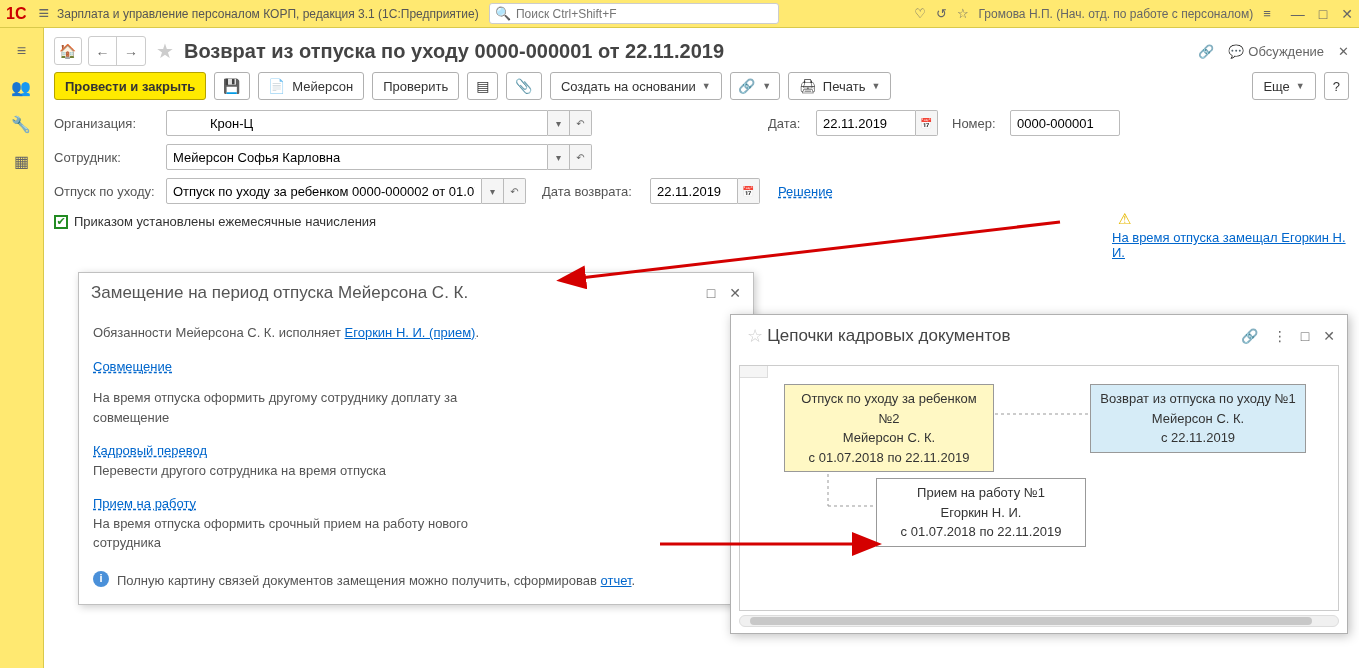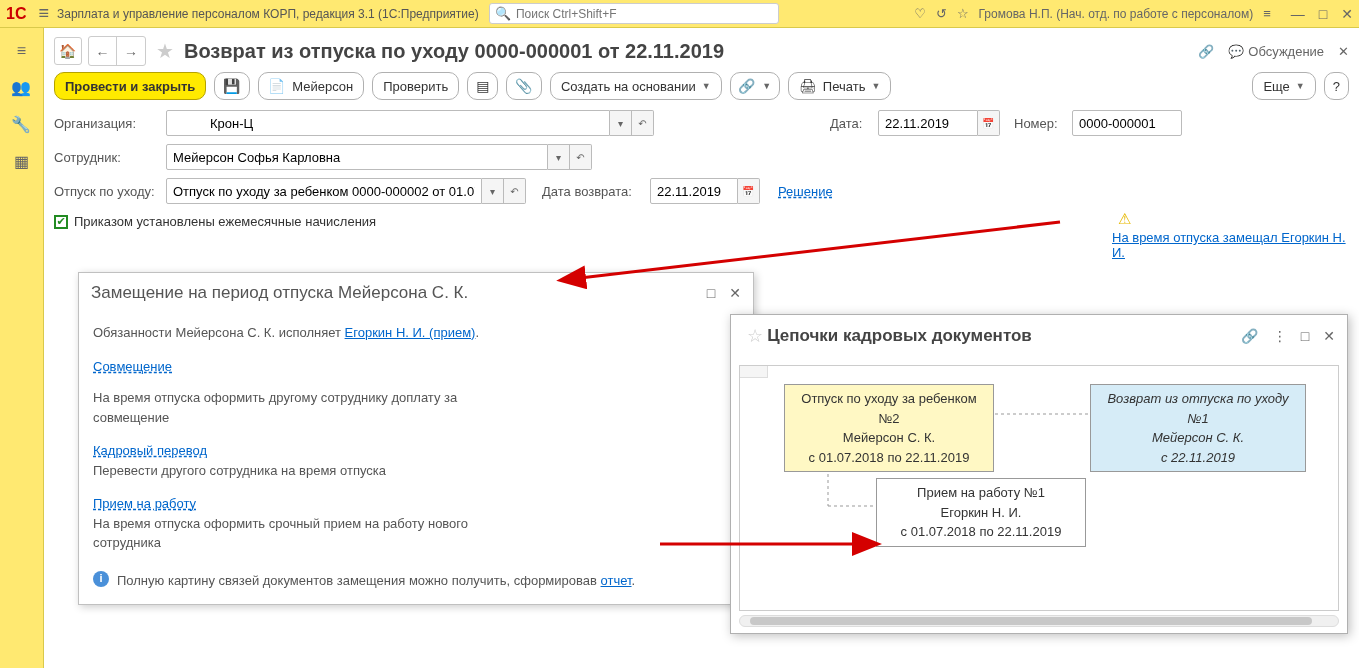--- a/index.html
+++ b/index.html
@@ -29,21 +29,21 @@
 .nav-btn { width: 28px; height: 28px; border: 1px solid #ccc; background: #fff; display: flex; align-items: center; justify-content: center; font-size: 14px; color: #666; border-radius: 3px; }
 .nav-group { display: flex; border: 1px solid #ccc; border-radius: 3px; }
 .nav-group .half { width: 28px; height: 28px; display: flex; align-items: center; justify-content: center; font-size: 14px; color: #666; }
 .nav-group .half:first-child { border-right: 1px solid #ccc; }
 .star { color: #ccc; font-size: 20px; margin: 0 4px; }
 .page-title { font-size: 20px; font-weight: bold; color: #444; text-align: right; }
 .header-right { margin-left: auto; display: flex; align-items: center; gap: 14px; color: #666; }
 
 
 .toolbar { display: flex; align-items: center; gap: 8px; margin-bottom: 10px; }
-.btn { height: 28px; border: 1px solid #b0b0b0; background: #fff; border-radius: 10px; padding: 0 10px; display: inline-flex; align-items: center; gap: 6px; font-size: 13px; color: #333; cursor: pointer; }
+.btn { height: 28px; border: 1px solid #b0b0b0; background: #fff; border-radius: 3px; padding: 0 10px; display: inline-flex; align-items: center; gap: 6px; font-size: 13px; color: #333; cursor: pointer; }
 .btn.primary { background: #ffea00; border-color: #b5a200; font-weight: bold; }
 .btn.icon-only { padding: 0 8px; }
 .btn .caret { font-size: 9px; color: #666; }
 .icn { font-size: 14px; }
 .toolbar .right-tb { margin-left: auto; display: flex; gap: 8px; }
 
 
 .form-row { display: flex; align-items: center; gap: 8px; margin-bottom: 8px; }
 .lbl { color: #555; font-size: 13px; min-width: 104px; }
 .field { display: flex; height: 26px; }
@@ -66,27 +66,27 @@
 .popup1 .hdr .winc { margin-left: auto; display: flex; gap: 14px; color: #666; font-size: 14px; }
 .popup1 .body { padding: 10px 14px 14px; font-size: 13px; color: #555; line-height: 1.5; }
 .popup1 .body .sect { margin-top: 14px; }
 .popup1 .body .info-row { display: flex; gap: 8px; margin-top: 18px; align-items: flex-start; }
 .info-ico { width: 16px; height: 16px; border-radius: 50%; background: #4a90d9; color: #fff; display: flex; align-items: center; justify-content: center; font-size: 11px; font-weight: bold; flex-shrink: 0; }
 
 
 .popup2 { position: absolute; left: 730px; top: 314px; width: 618px; height: 320px; background: #fff; border: 1px solid #b0b0b0; box-shadow: 2px 2px 10px rgba(0,0,0,0.25); z-index: 20; }
 .popup2 .hdr { display: flex; align-items: center; padding: 10px 12px; }
 .popup2 .hdr .star { font-size: 18px; }
-.popup2 .hdr .ttl { font-size: 17px; color: #444; font-weight: bold; }
+.popup2 .hdr .ttl { font-size: 17px; color: #444; font-weight: normal; }
 .popup2 .hdr .winc { margin-left: auto; display: flex; gap: 14px; color: #666; font-size: 14px; }
 .popup2 .canvas { position: absolute; left: 8px; top: 50px; right: 8px; bottom: 22px; border: 1px solid #ccc; overflow: hidden; }
 .popup2 .corner { position: absolute; left: 0; top: 0; width: 28px; height: 12px; background: #f5f5f5; border-right: 1px solid #ddd; border-bottom: 1px solid #ddd; }
 .docbox { position: absolute; border: 1px solid #999; text-align: center; font-size: 13px; line-height: 1.5; padding: 4px 6px; }
 .docbox.yellow { background: #fff8c4; }
-.docbox.blue { background: #d6ecf7; font-style: italic; }
+.docbox.blue { background: #d6ecf7; }
 .docbox.white { background: #fff; }
 .hscroll { position: absolute; left: 8px; right: 8px; bottom: 6px; height: 12px; background: #f0f0f0; border: 1px solid #ddd; border-radius: 6px; }
 .hscroll .thumb { position: absolute; left: 10px; top: 1px; bottom: 1px; width: 94%; background: #c8c8c8; border-radius: 5px; }
 
 
 .arrows { position: absolute; left: 0; top: 0; pointer-events: none; z-index: 30; }
 </style>
 </head>
 <body>
 
@@ -175,21 +175,21 @@
             <span>Еще</span>
             <span class="caret">▼</span>
           </span>
         <span class="btn icon-only">?</span>
       </div>
     </div>
 
     <div class="form-row">
       <span class="lbl">Организация:</span>
       <span class="field">
-        <input style="width: 444px; padding-left: 43px;" value="Крон-Ц">
+        <input style="width: 382px; padding-left: 43px;" value="Крон-Ц">
         <span class="fb">▾</span>
         <span class="fb">↶</span>
       </span>
       <span style="width:160px;"></span>
       <span class="lbl" style="min-width:40px;">Дата:</span>
       <span class="field">
         <input style="width: 100px;" value="22.11.2019">
         <span class="fb">📅</span>
       </span>
       <span class="lbl" style="min-width:50px;margin-left:6px;">Номер:</span>

